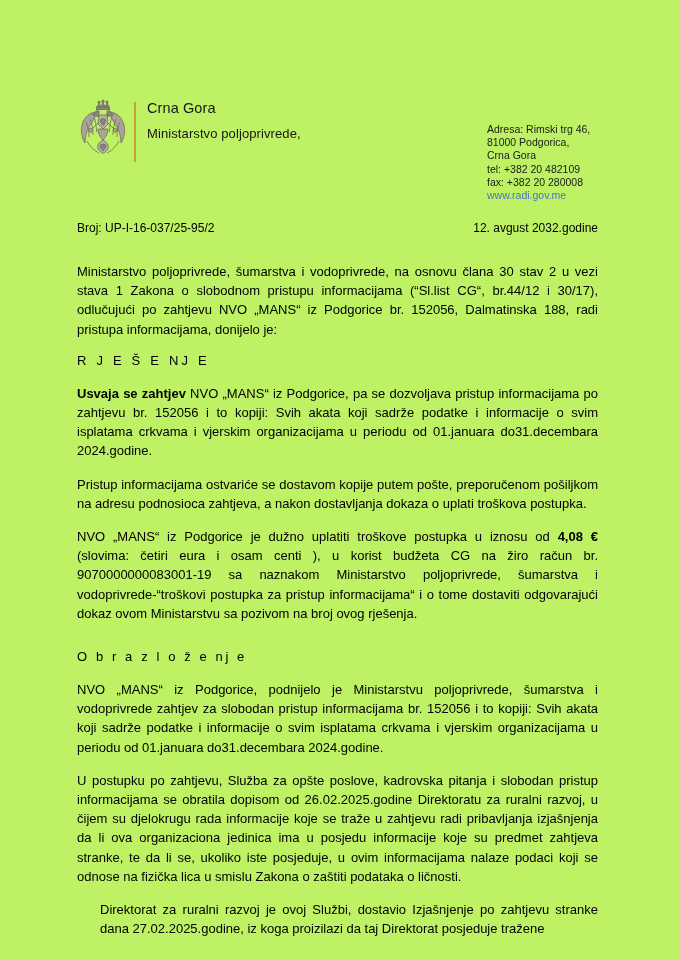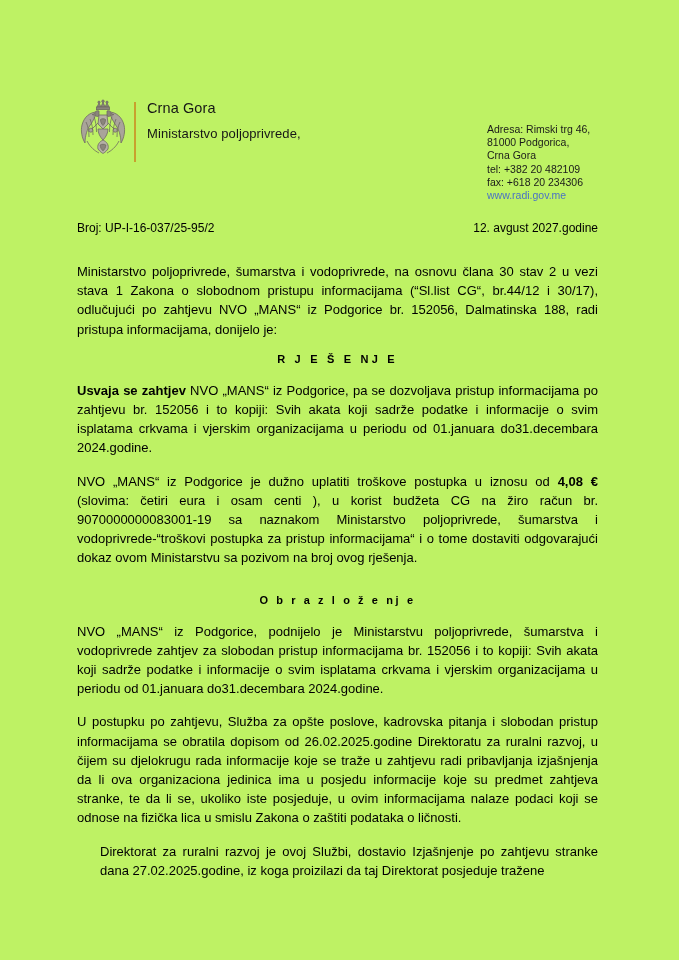--- a/index.html
+++ b/index.html
@@ -109,23 +109,22 @@
     margin: 0 0 14px 0;
     font-size: 13px;
     line-height: 19.2px;
     text-align: justify;
     text-justify: inter-word;
   }
   p.para:last-child { margin-bottom: 0; margin-left: 23px; }
 
   .heading {
     margin: 12px 0 16px 0;
-    text-align: center;
-    font-size: 11px;
-    font-weight: bold;
+    font-size: 13px;
+    font-weight: normal;
     letter-spacing: 3.2px;
   }
   .heading.sub {
     margin: 26px 0 16px 0;
     letter-spacing: 2.6px;
   }
 
   b, .bold { font-weight: bold; }
 </style>
 </head>
@@ -181,38 +180,39 @@
       <div class="org-ministry">
         <div>Ministarstvo poljoprivrede,</div>
       </div>
     </div>
 
     <div class="contact-block">
       <div>Adresa: Rimski trg 46,</div>
       <div>81000 Podgorica,</div>
       <div>Crna Gora</div>
       <div>tel: +382 20 482109</div>
-      <div>fax: +618 20 234306</div>
+      <div>fax: +382 20 280008</div>
       <div class="www">www.radi.gov.me</div>
     </div>
   </div>
 
   <div class="ref-row">
     <div>Broj: UP-I-16-037/25-95/2</div>
-    <div>12. avgust 2027.godine</div>
+    <div>12. avgust 2032.godine</div>
   </div>
 
   <div class="body-area">
 
     <p class="para">Ministarstvo poljoprivrede, šumarstva i vodoprivrede, na osnovu člana 30 stav 2 u vezi stava 1 Zakona o slobodnom pristupu informacijama (“Sl.list CG“, br.44/12 i 30/17), odlučujući  po zahtjevu NVO „MANS“ iz Podgorice br. 152056, Dalmatinska 188,  radi pristupa informacijama, donijelo je:</p>
 
     <div class="heading">R J E Š E NJ E</div>
 
     <p class="para"><b class="bold">Usvaja se zahtjev</b><span> NVO „MANS“ iz Podgorice, pa se dozvoljava pristup informacijama po zahtjevu br. 152056 i to kopiji: Svih akata koji sadrže podatke i informacije o svim isplatama crkvama i vjerskim organizacijama u periodu od 01.januara do31.decembara 2024.godine.</span></p>
 
+    <p class="para">Pristup informacijama ostvariće se dostavom kopije putem pošte, preporučenom pošiljkom na adresu podnosioca zahtjeva, a nakon dostavljanja dokaza o uplati troškova postupka.</p>
 
     <p class="para"><span>NVO „MANS“ iz Podgorice  je dužno uplatiti troškove postupka  u iznosu od </span><b class="bold">4,08  €</b><span> (slovima:  četiri  eura  i  osam  centi  ),  u  korist  budžeta  CG  na  žiro  račun  br. 9070000000083001-19  sa  naznakom  Ministarstvo  poljoprivrede,  šumarstva  i vodoprivrede-“troškovi  postupka  za  pristup  informacijama“  i  o  tome  dostaviti odgovarajući dokaz ovom Ministarstvu sa pozivom na broj ovog rješenja.</span></p>
 
 
     <div class="heading sub">O b r a z l o ž e nj e</div>
 
     <p class="para">NVO „MANS“ iz Podgorice, podnijelo je Ministarstvu   poljoprivrede, šumarstva i vodoprivrede  zahtjev za slobodan pristup informacijama br. 152056 i to kopiji: Svih akata koji sadrže podatke i informacije o svim isplatama crkvama i vjerskim organizacijama u periodu od 01.januara do31.decembara 2024.godine.</p>
     <p class="para">U postupku po zahtjevu, Služba za opšte poslove, kadrovska pitanja i slobodan pristup informacijama se obratila dopisom od 26.02.2025.godine Direktoratu za ruralni razvoj, u čijem su djelokrugu rada informacije koje se traže u zahtjevu radi pribavljanja izjašnjenja da li ova organizaciona jedinica ima u posjedu informacije koje su predmet zahtjeva stranke, te da li se, ukoliko iste posjeduje, u ovim informacijama nalaze podaci koji se odnose na fizička lica u smislu Zakona o zaštiti podataka o ličnosti.</p>
     <p class="para">Direktorat za ruralni razvoj  je ovoj Službi, dostavio Izjašnjenje po zahtjevu stranke dana  27.02.2025.godine,  iz  koga  proizilazi  da  taj  Direktorat  posjeduje  tražene</p>
 

